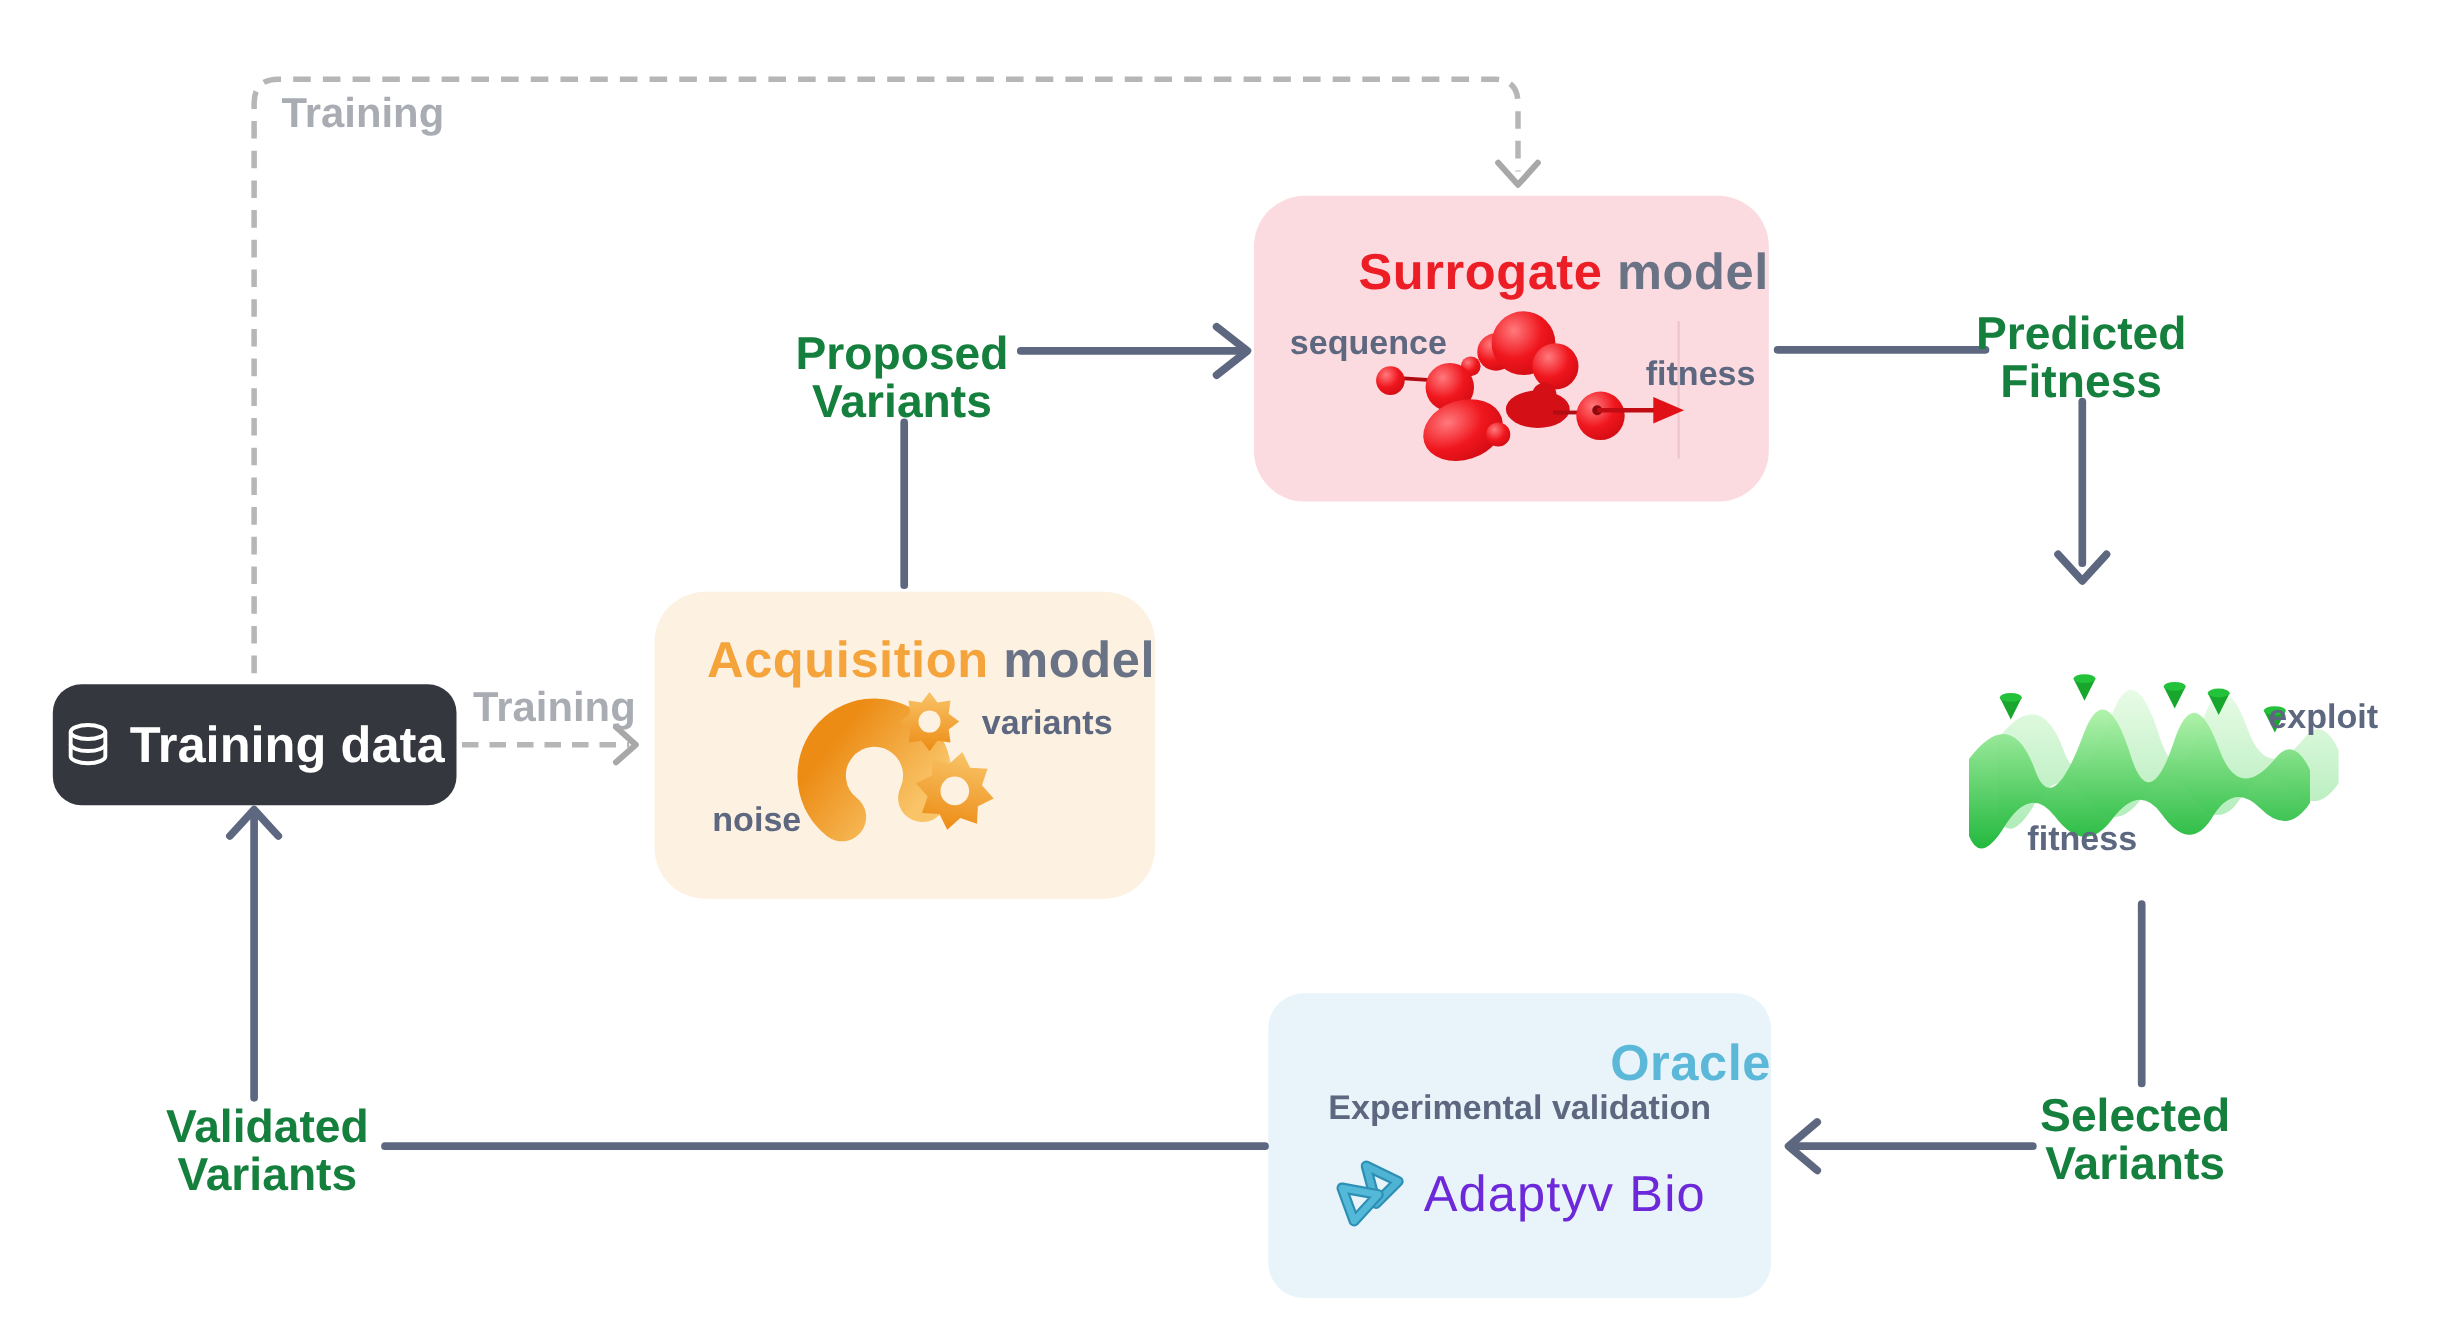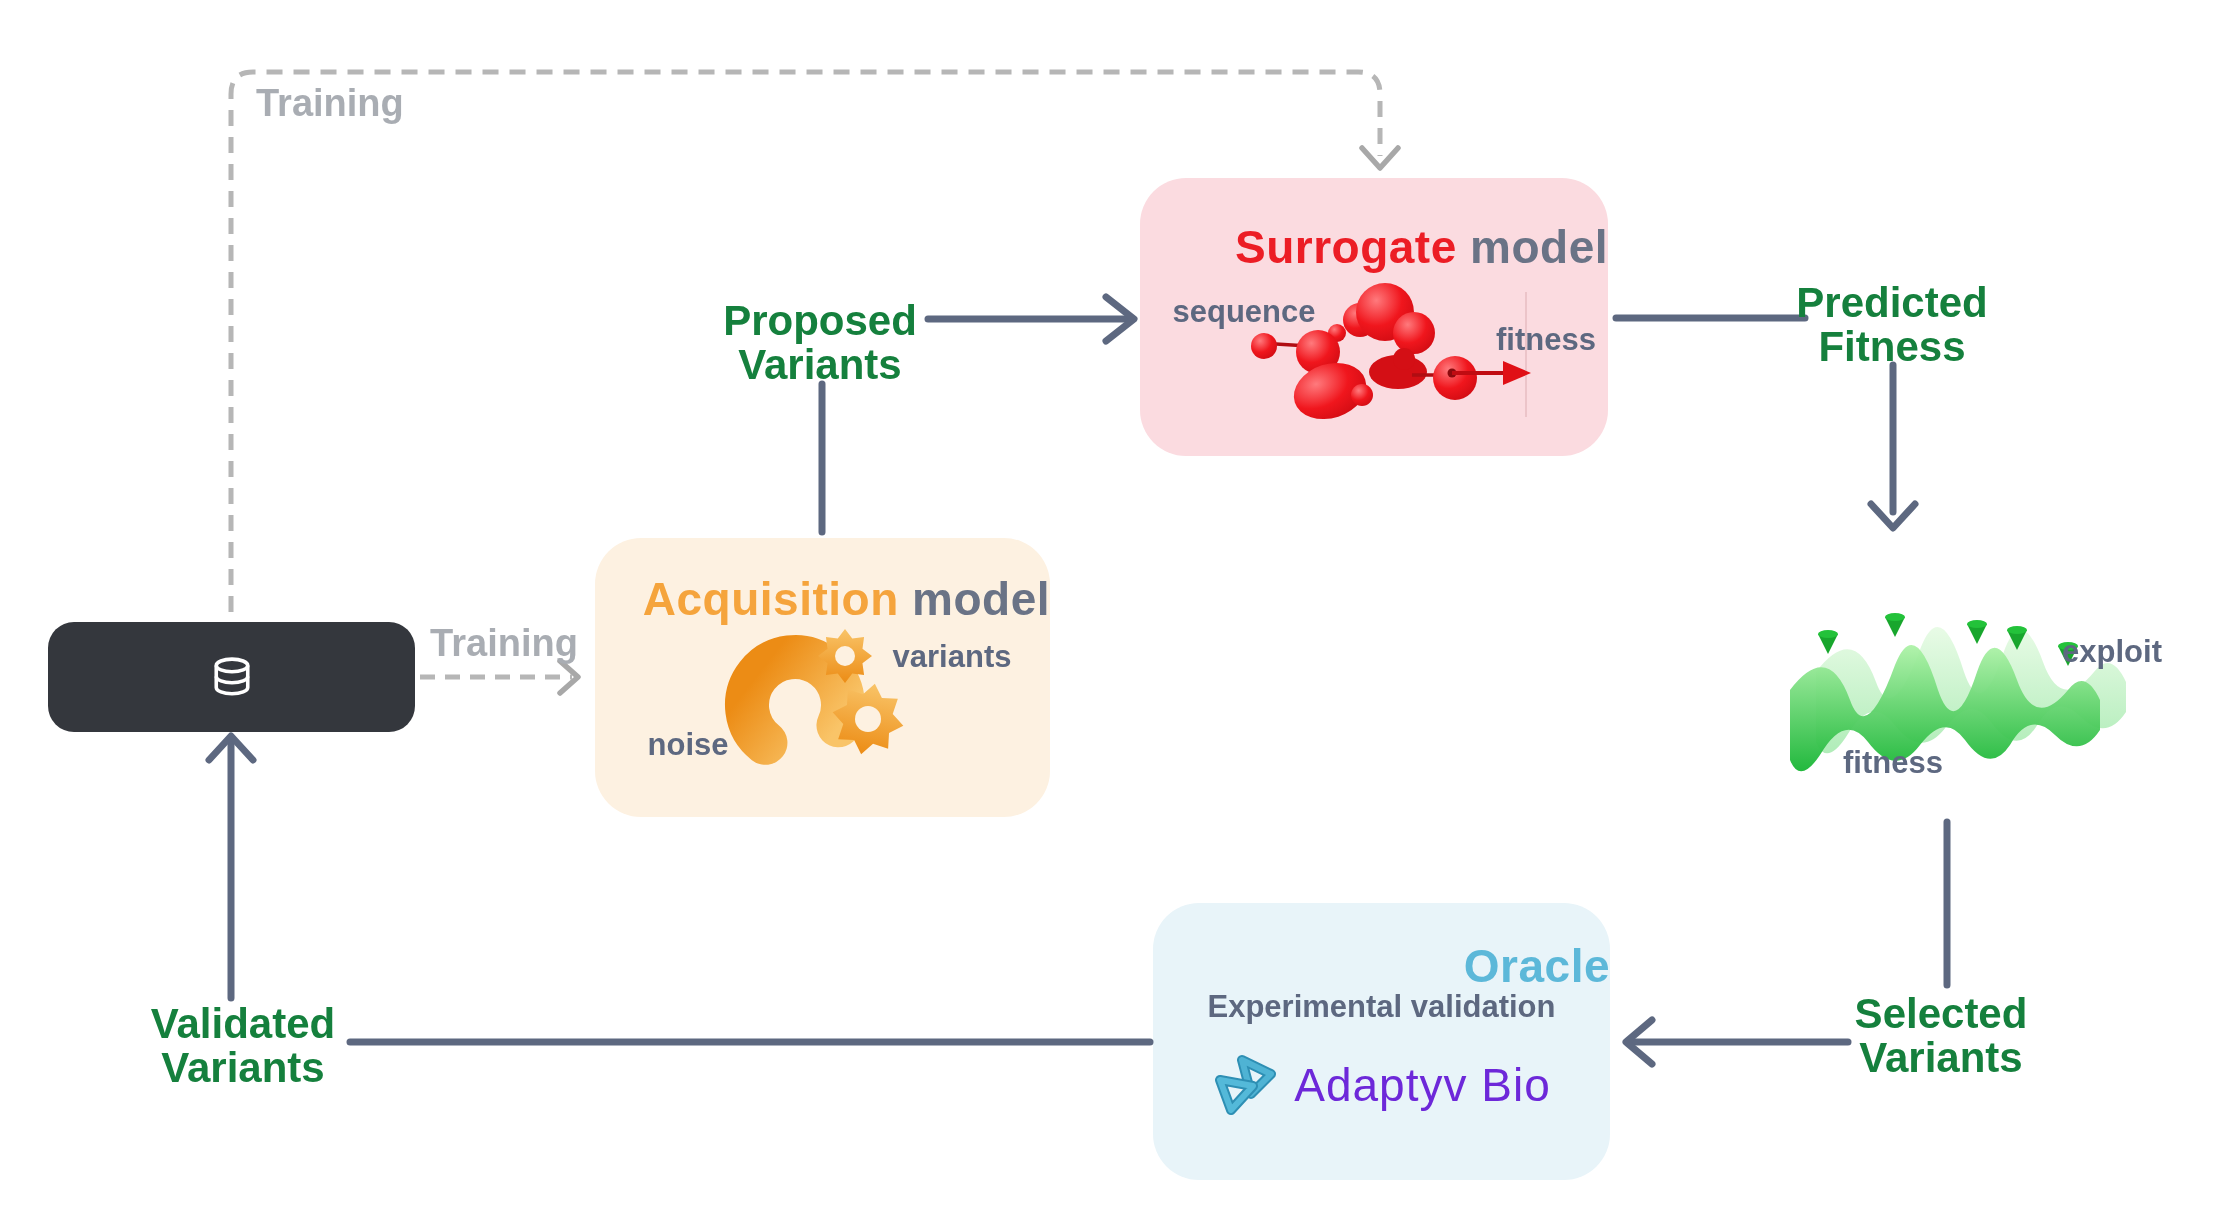--- a/index.html
+++ b/index.html
@@ -32,21 +32,21 @@
   }
   .dash-lbl.centered{transform:translateX(-50%);}
   #training-box{
     left:48px;top:622px;width:367px;height:110px;border-radius:26px;background:#34373d;
     display:flex;align-items:center;justify-content:center;gap:17px;z-index:1;
   }
   #training-box .tb-label{color:#ffffff;font-size:46px;font-weight:700;white-space:nowrap;}
   #generative-box{left:595px;top:538px;width:455px;height:279px;background:#fdf1e1;}
   #surrogate-box{left:1140px;top:178px;width:468px;height:278px;background:#fbdbe0;}
   #acquisition-box{left:1725px;top:537px;width:450px;height:278px;background:#e5f8e5;}
-  #oracle-box{left:1153px;top:903px;width:457px;height:277px;background:#e8f4f9;}
+  #oracle-box{left:1153px;top:903px;width:457px;height:277px;background:#e8f4f9;border-radius:32px;}
   #oracle-box .oracle-sub{
     position:absolute;top:86px;left:0;width:100%;text-align:center;
     color:#5d6880;font-size:31px;font-weight:700;
   }
   #oracle-box .logo-row{
     position:absolute;top:144px;left:0;width:100%;height:76px;
     display:flex;align-items:center;justify-content:center;gap:16px;
   }
   #oracle-box .logo-text{color:#6d28d9;font-size:46px;font-weight:400;letter-spacing:1px;white-space:nowrap;}
 </style>
@@ -56,20 +56,21 @@
 <div id="canvas">
 
   <div class="node" id="training-box">
     <span style="display:inline-flex;">
       <svg width="42" height="40" viewBox="0 0 40 38">
         <ellipse cx="20" cy="8" rx="15" ry="6" fill="none" stroke="#ffffff" stroke-width="3.4"></ellipse>
         <path d="M5 8 L5 29 A15 6 0 0 0 35 29 L35 8" fill="none" stroke="#ffffff" stroke-width="3.4"></path>
         <path d="M5 18.5 A15 6 0 0 0 35 18.5" fill="none" stroke="#ffffff" stroke-width="3.4"></path>
       </svg>
     </span>
+    <span class="tb-label">Training data</span>
   </div>
 
   <div class="node" id="generative-box">
     <div class="node-title" style="top:34px;">
       <span class="accent-orange">Acquisition</span><span> </span><span class="title-rest">model</span>
     </div>
   </div>
 
   <div class="node" id="surrogate-box">
     <div class="node-title" style="top:196px;top:42px;">

